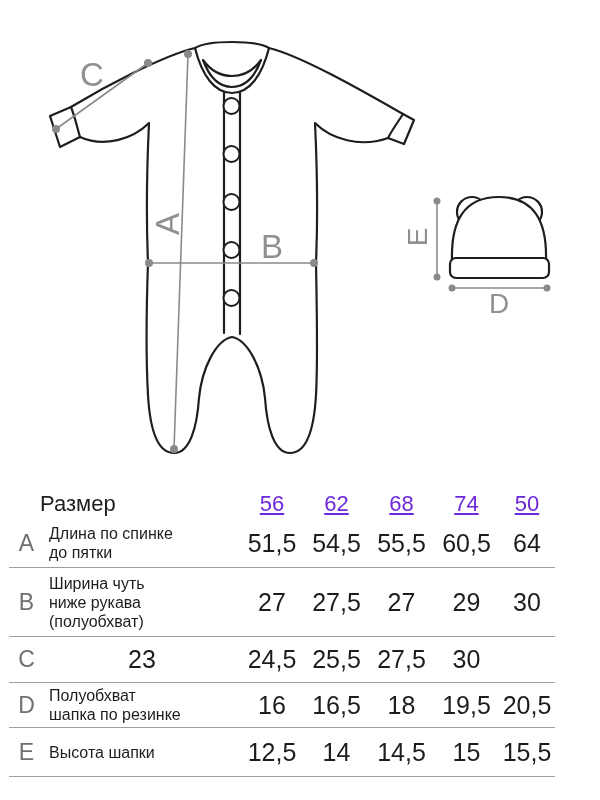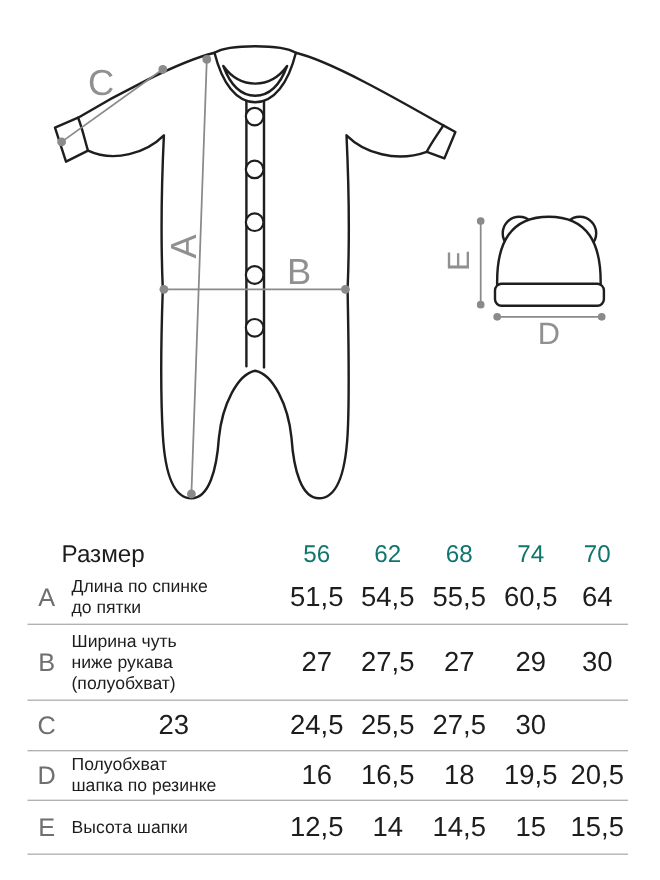--- a/index.html
+++ b/index.html
@@ -8,33 +8,33 @@
     font-family:"Liberation Sans", sans-serif;
     color:#1d1d1d;position:relative;overflow:hidden;
   }
   .figure{position:absolute;top:0;left:0;}
   svg text{font-family:"Liberation Sans", sans-serif;}
   .measure-label{fill:#909090;font-size:33px;}
   .measure-label-sm{fill:#909090;font-size:28px;}
 
   
   .size-table{
-    position:absolute;top:485px;left:25px;width:546px;
+    position:absolute;top:485px;left:9px;width:546px;
   }
   .t-grid{
     display:grid;
     grid-template-columns:35px 196px 64px 65px 65px 65px 56px;
     align-items:center;
   }
   .t-header{height:34px;align-items:flex-end;padding-bottom:2px;box-sizing:border-box;}
   .t-size-label{
     grid-column:1 / span 2;padding-left:31px;
     font-size:22px;color:#1d1d1d;
   }
-  .t-size{font-size:22px;text-align:center;color:#0f766e;}
+  .t-size{font-size:22px;text-align:center;color:#6d28d9;text-decoration:underline;}
   .t-row{border-bottom:1px solid #9e9e9e;box-sizing:border-box;}
   .t-row:nth-of-type(1){height:49px;}
   .t-row:nth-of-type(2){height:69px;}
   .t-row:nth-of-type(3){height:46px;}
   .t-row:nth-of-type(4){height:45px;}
   .t-row:nth-of-type(5){height:49px;}
   .t-letter{
     font-size:23px;color:#6f6f6f;text-align:center;line-height:1;
   }
   .t-desc{
@@ -139,21 +139,21 @@
 </svg>
 </div>
 
 <div class="size-table">
   <div class="t-grid t-header">
     <div class="t-size-label">Размер</div>
     <div class="t-size">56</div>
     <div class="t-size">62</div>
     <div class="t-size">68</div>
     <div class="t-size">74</div>
-    <div class="t-size">70</div>
+    <div class="t-size">50</div>
   </div>
   <div id="table-rows">
       <div class="t-grid t-row">
         <div class="t-letter">A</div>
         <div class="t-desc">Длина по спинке<br>до пятки</div>
         <div class="t-val">51,5</div>
         <div class="t-val">54,5</div>
         <div class="t-val">55,5</div>
         <div class="t-val">60,5</div>
         <div class="t-val">64</div>

